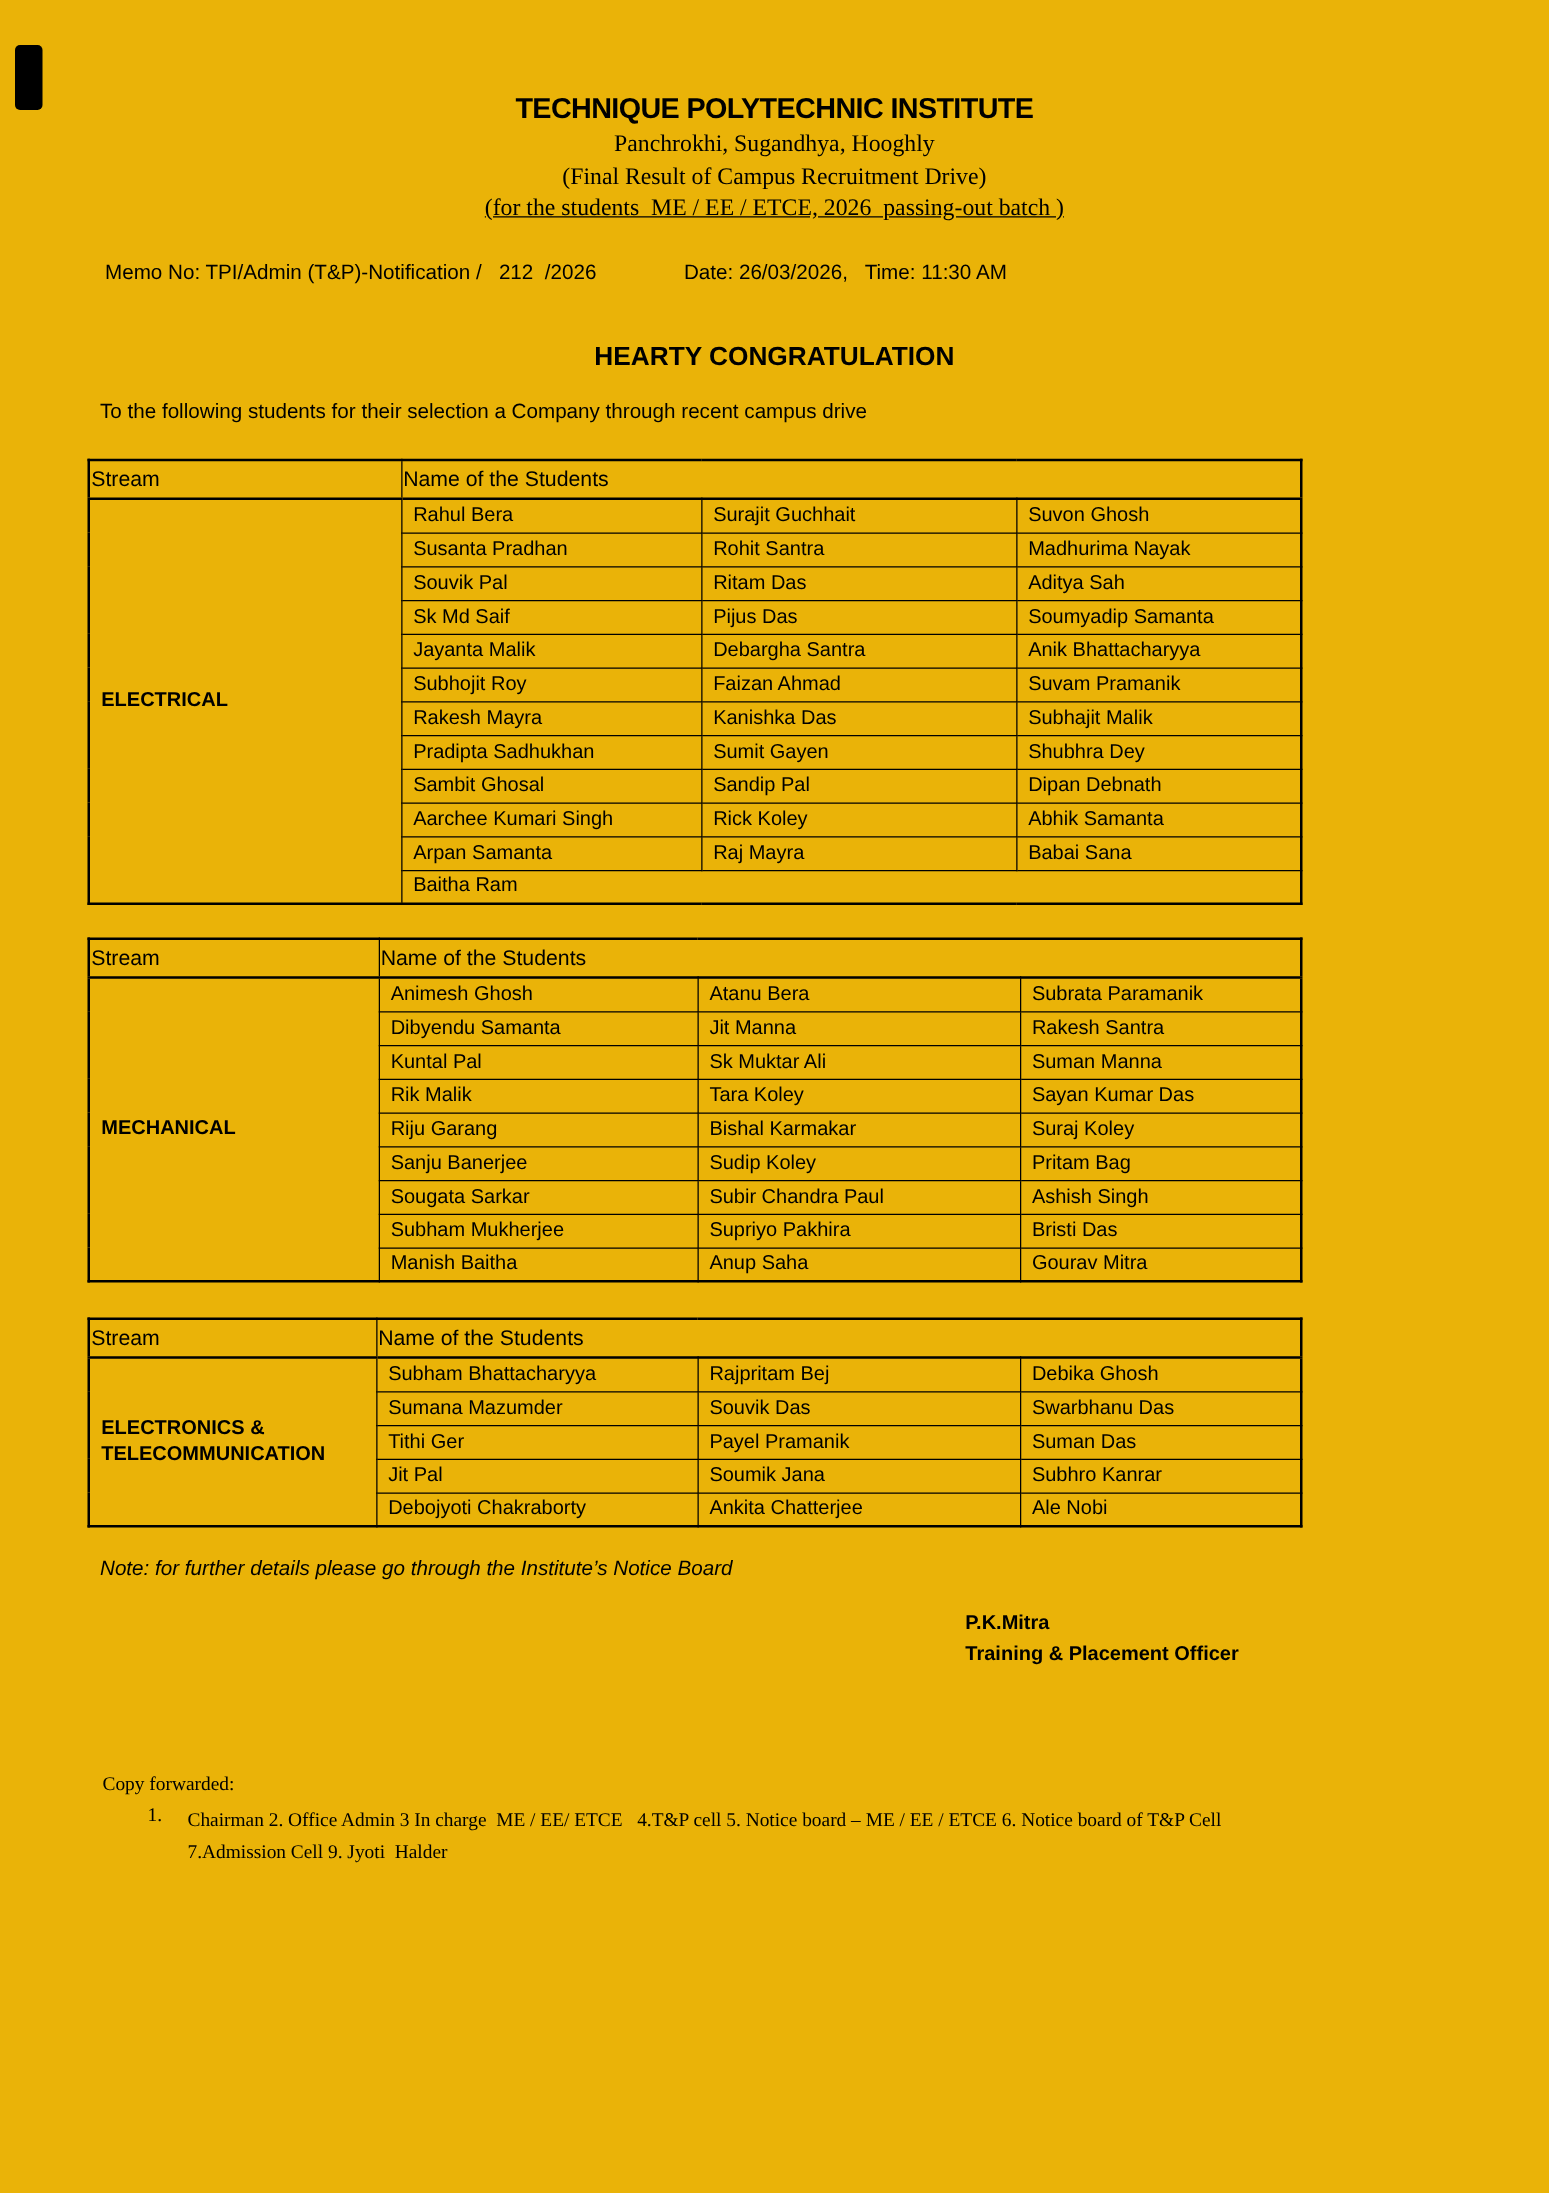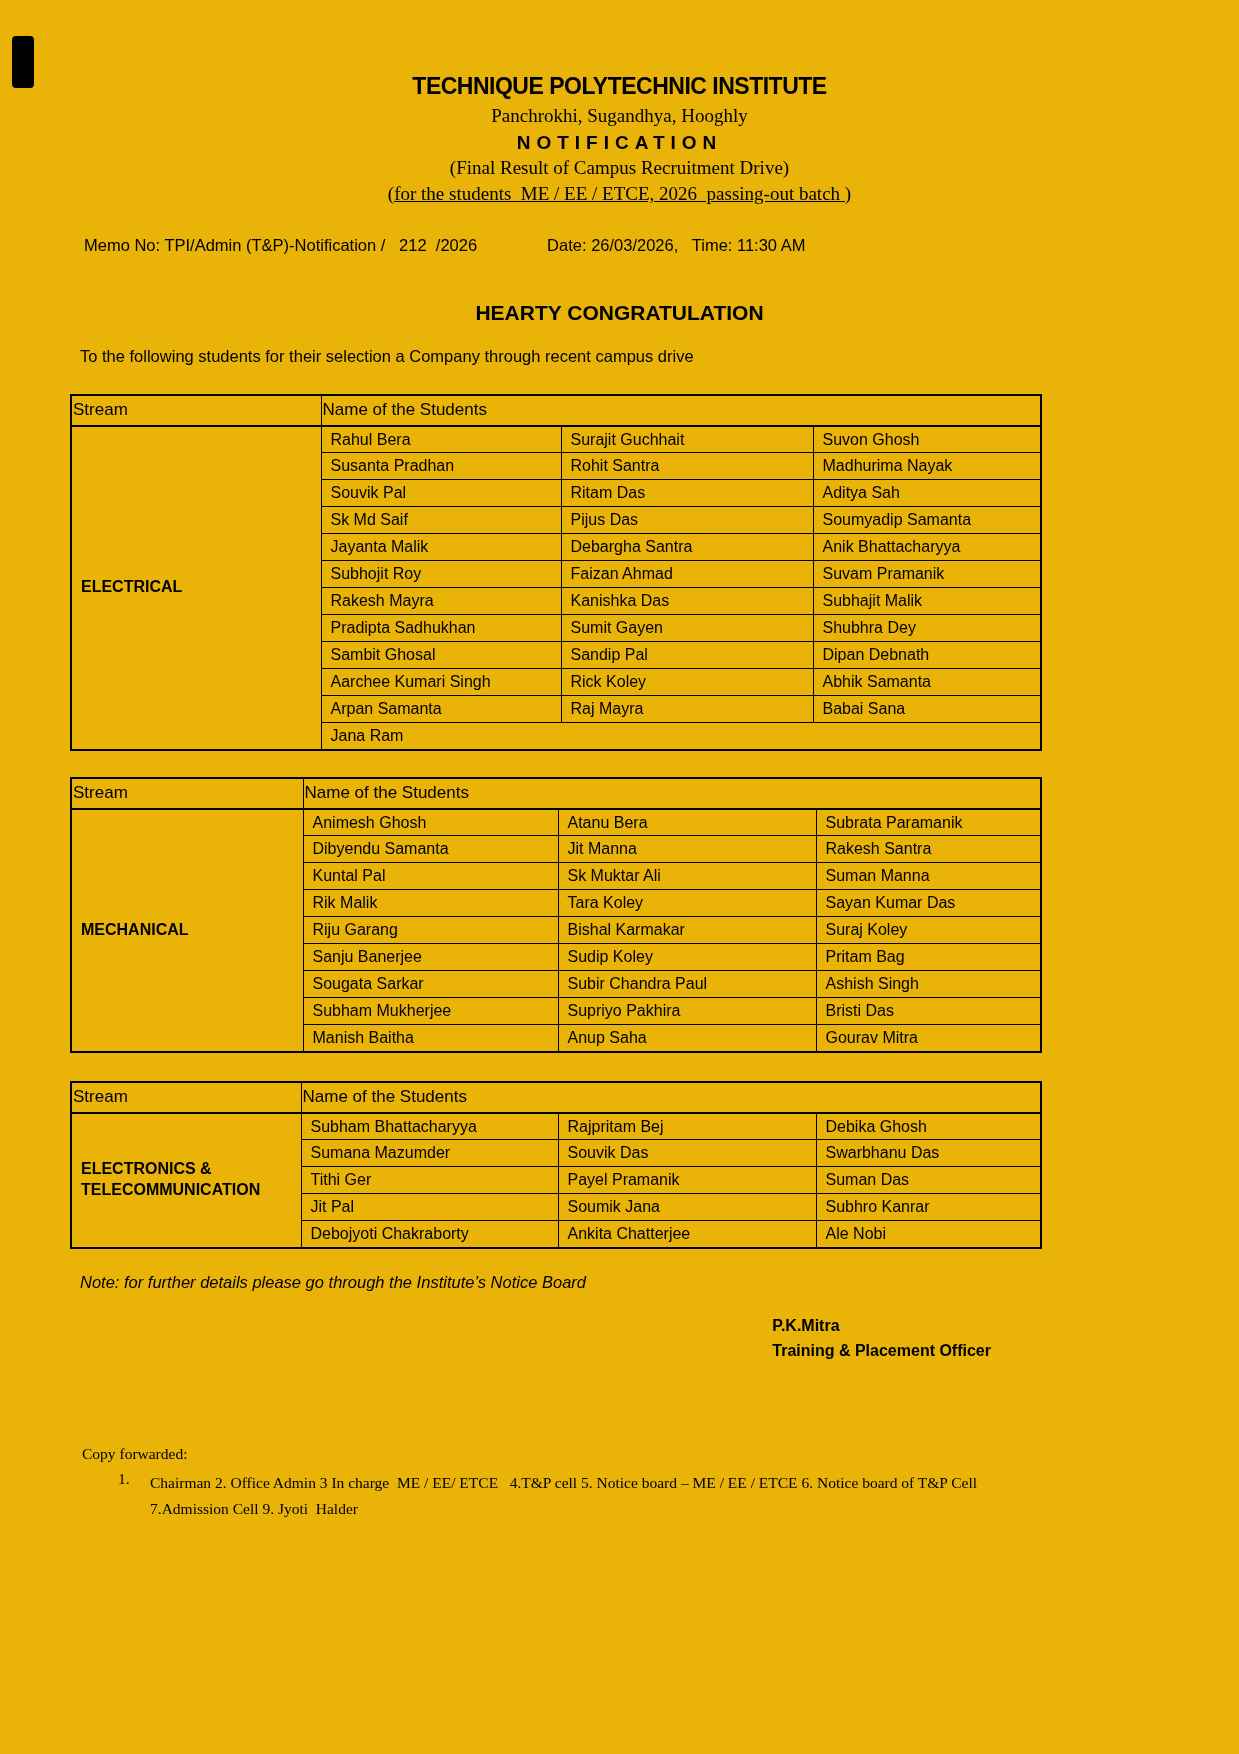--- a/index.html
+++ b/index.html
@@ -117,21 +117,20 @@
 </head>
 <body>
 
 <div class="page">
 
   <div class="corner-mark"></div>
 
   <div class="header">
     <div class="title">TECHNIQUE POLYTECHNIC INSTITUTE</div>
     <div class="address">Panchrokhi, Sugandhya, Hooghly</div>
-    <div class="notif">NOTIFICATION</div>
     <div class="sub1">(Final Result of Campus Recruitment Drive)</div>
     <div class="sub2">(for the students  ME / EE / ETCE, 2026  passing-out batch )</div>
   </div>
 
   <div class="memo-row">
     <span class="memo">Memo No: TPI/Admin (T&amp;P)-Notification /   212  /2026</span>
     <span class="date">Date: 26/03/2026,   Time: 11:30 AM</span>
   </div>
 
   <div class="heading">HEARTY CONGRATULATION</div>
@@ -203,21 +202,21 @@
             <td>Aarchee Kumari Singh</td>
             <td>Rick Koley</td>
             <td>Abhik Samanta</td>
           </tr>
           <tr>
             <td>Arpan Samanta</td>
             <td>Raj Mayra</td>
             <td>Babai Sana</td>
           </tr>
           <tr>
-            <td colspan="3" class="span-cell">Jana Ram</td>
+            <td colspan="3" class="span-cell">Baitha Ram</td>
           </tr>
         </tbody>
       </table>
     <table class="roster t2">
         <colgroup>
           <col style="width: 232px;">
           <col style="width: 255px;">
           <col style="width: 258px;">
           <col style="width: 225px;">
         </colgroup>

